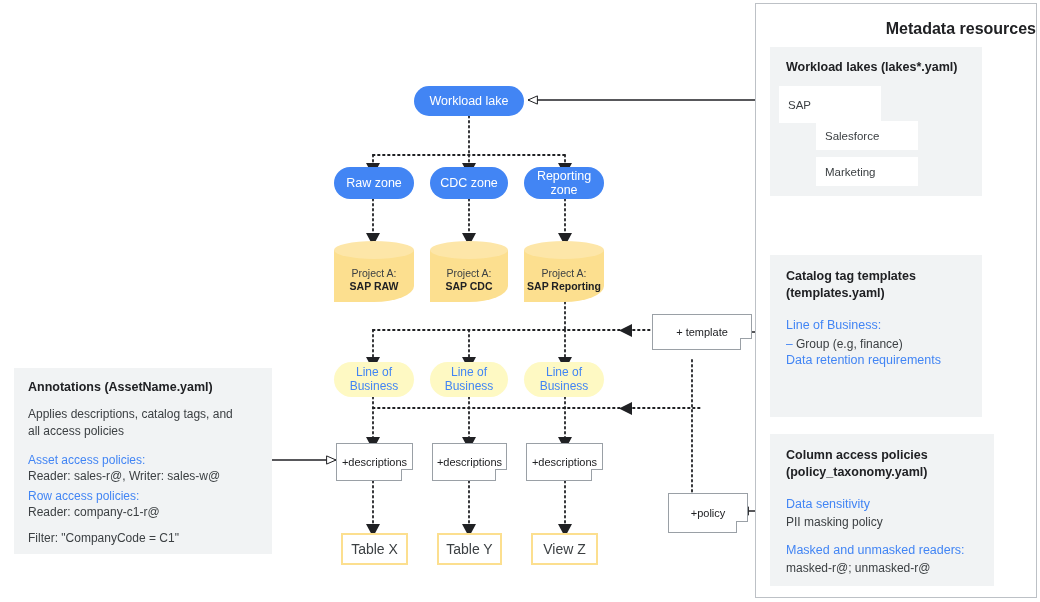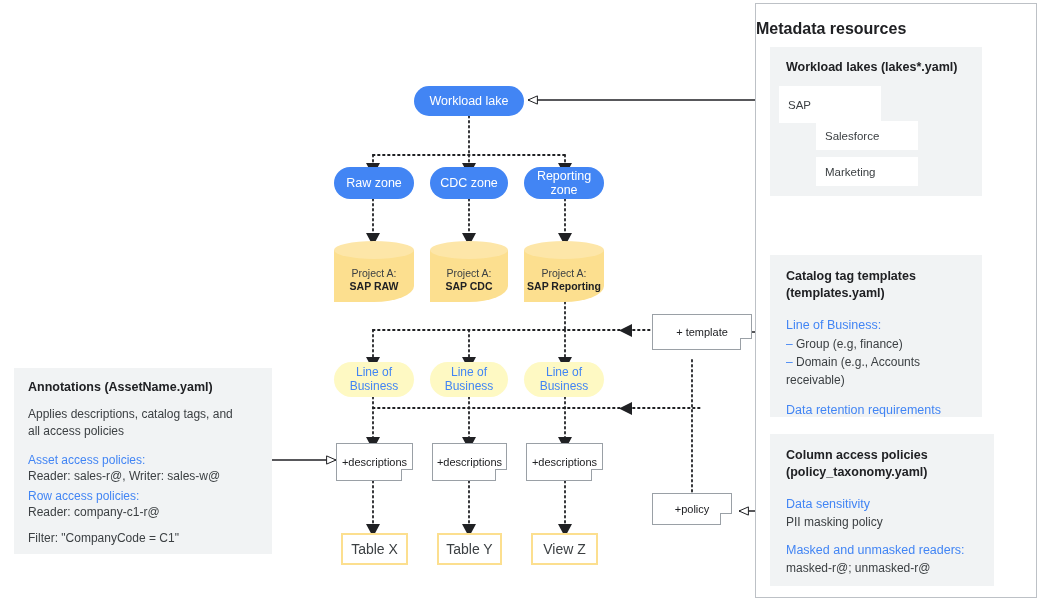--- a/index.html
+++ b/index.html
@@ -41,21 +41,21 @@
 
   
   .card-gray{background:#f1f3f4;}
   .ann-title{font-size:12.5px;font-weight:bold;color:#202124;}
   .ann-p{font-size:12px;line-height:1.45;color:#3c4043;}
   .ann-h{font-size:12px;color:#4285f4;}
   .ann-v{font-size:12px;color:#3c4043;}
 
   
   .panel{border:1px solid #bdc1c6;background:#ffffff;}
-  .panel-title{font-size:16px;font-weight:bold;color:#202124;text-align:left;}
+  .panel-title{font-size:16px;font-weight:bold;color:#202124;text-align:right;}
   .sec{background:#f1f3f4;}
   .sec-title{font-size:12.5px;font-weight:bold;color:#202124;line-height:1.35;}
   .lake-item{background:#ffffff;font-size:11.5px;color:#3c4043;display:flex;
              align-items:center;padding-left:9px;}
   .blue-h{color:#4285f4;font-size:12.5px;}
   .dash{color:#4285f4;}
   .plain{color:#3c4043;font-size:12px;line-height:1.5;}
 </style>
 </head>
 <body>
@@ -216,21 +216,21 @@
   </div>
   <div class="abs tbox" style="left:531px;top:533px;width:67px;height:32px;">
     <span>View Z</span>
   </div>
 
   <div class="abs note" style="left:652px;top:314px;width:100px;height:36px;">
     <span>+ template</span>
     <span class="foldcut"></span>
     <span class="fold"></span>
   </div>
-  <div class="abs note" style="left:652px;top:493px;width:80px;height:32px;">
+  <div class="abs note" style="left:668px;top:493px;width:80px;height:40px;">
     <span>+policy</span>
     <span class="foldcut"></span>
     <span class="fold"></span>
   </div>
 
   <div class="abs card-gray" style="left:14px;top:368px;width:258px;height:186px;padding:12px 14px 0 14px;">
     <div class="ann-title" style="margin-bottom:12px;">Annotations (AssetName.yaml)</div>
     <div class="ann-p">Applies descriptions, catalog tags, and</div>
     <div class="ann-p" style="margin-bottom:12px;">all access policies</div>
     <div class="ann-h">Asset access policies:</div>
@@ -257,23 +257,20 @@
     <span>Marketing</span>
   </div>
 
   <div class="abs sec" style="left:770px;top:255px;width:212px;height:162px;padding:13px 14px 0 16px;">
     <div class="sec-title">Catalog tag templates</div>
     <div class="sec-title" style="margin-bottom:16px;">(templates.yaml)</div>
     <div class="blue-h">Line of Business:</div>
     <div class="plain" style="margin-top:3px;">
       <span class="dash">–&nbsp;</span><span>Group (e.g, finance)</span>
     </div>
-    <div class="plain" style="margin-bottom:14px;">
-      <span class="dash">–&nbsp;</span><span>Domain (e.g., Accounts receivable)</span>
-    </div>
     <div class="blue-h">Data retention requirements</div>
   </div>
 
   <div class="abs sec" style="left:770px;top:434px;width:224px;height:152px;padding:13px 14px 0 16px;">
     <div class="sec-title">Column access policies</div>
     <div class="sec-title" style="margin-bottom:16px;">(policy_taxonomy.yaml)</div>
     <div class="blue-h">Data sensitivity</div>
     <div class="plain" style="margin-bottom:12px;margin-top:2px;">PII masking policy</div>
     <div class="blue-h">Masked and unmasked readers:</div>
     <div class="plain" style="margin-top:2px;">masked-r@; unmasked-r@</div>

